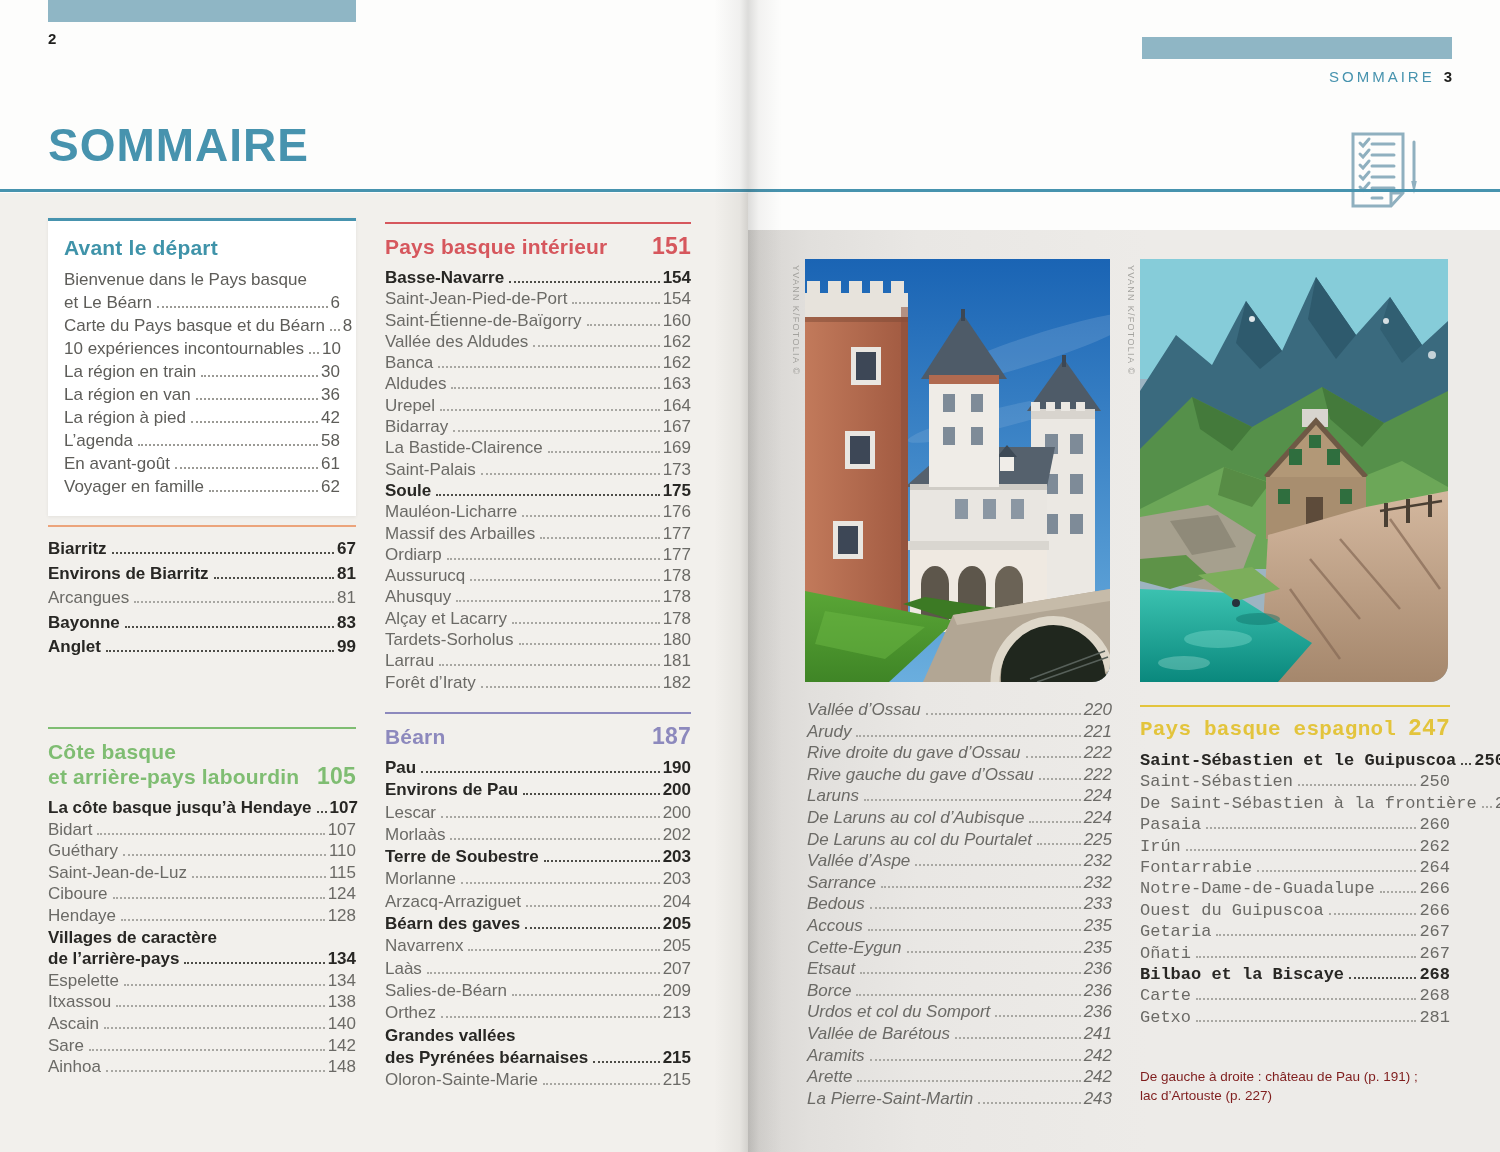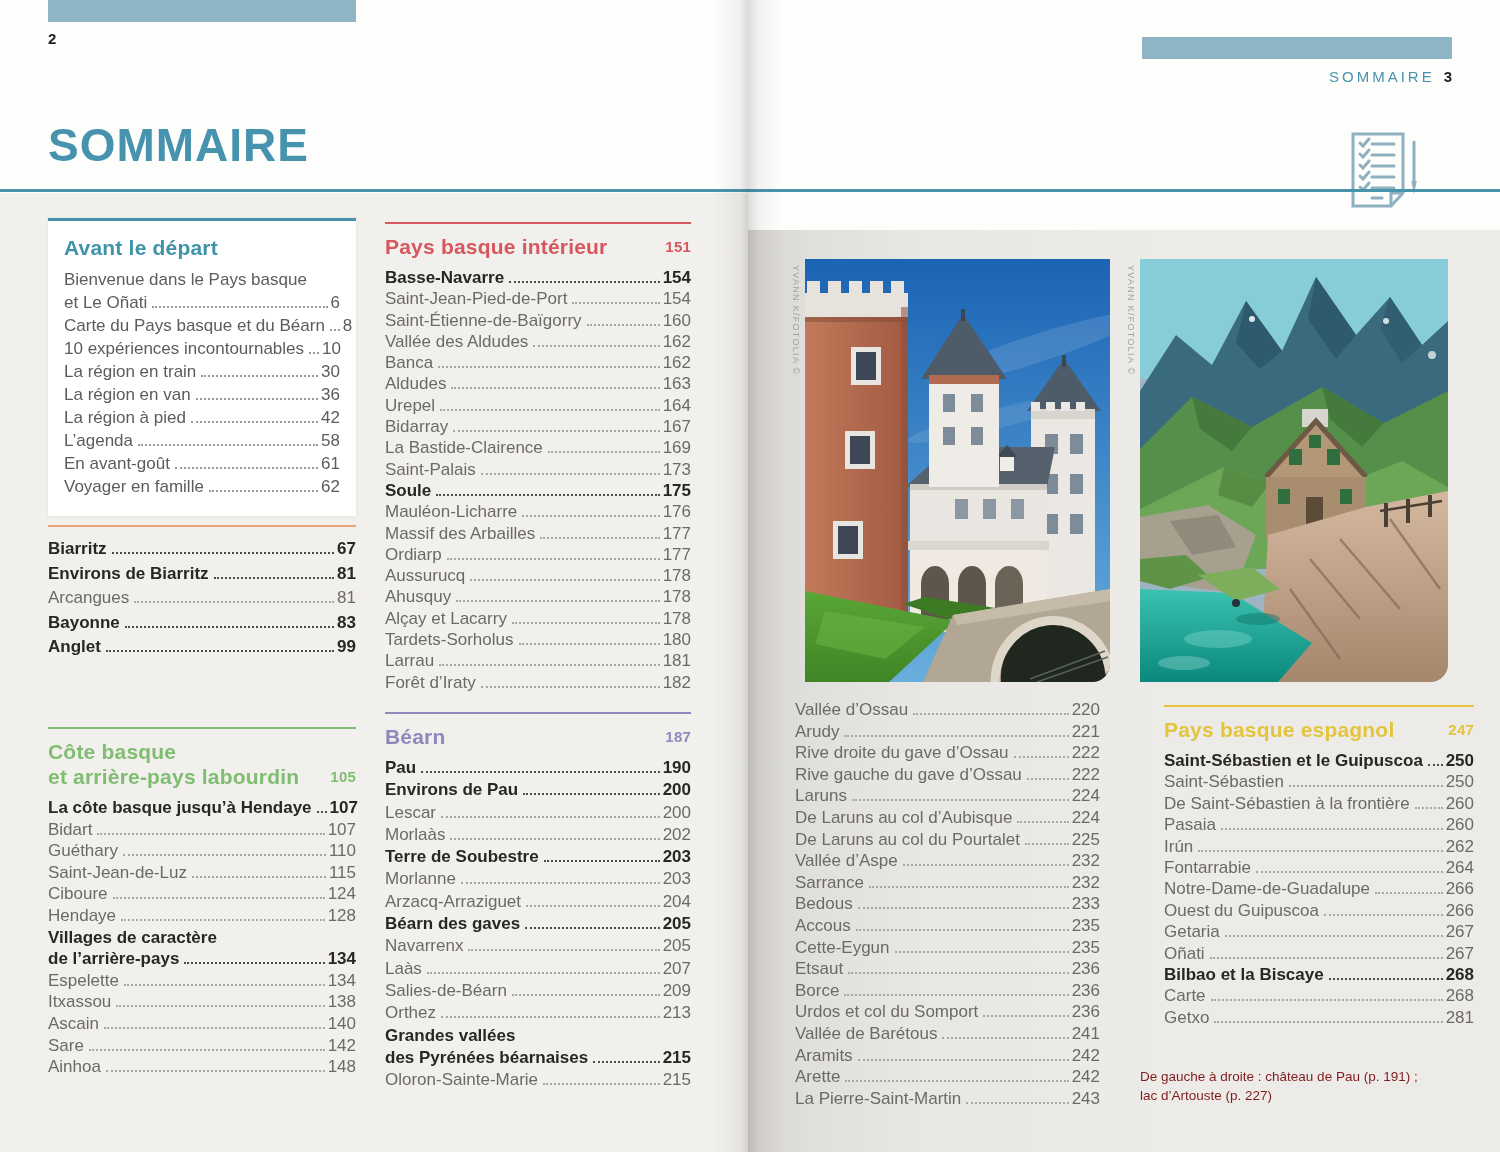--- a/index.html
+++ b/index.html
@@ -34,21 +34,21 @@
     font-weight:700;color:#4793ae;letter-spacing:1px;z-index:5;}
 
   .checklist-icon{position:absolute;left:598px;top:94px;z-index:5;}
 
   
   .toc-section{position:absolute;box-sizing:border-box;z-index:7;}
   .sec-rule{height:2px;background:var(--accent);margin-bottom:10px;}
   .sec-head{margin-bottom:8px;}
   .sec-head .hl{display:flex;justify-content:space-between;align-items:flex-end;
     font-size:21px;line-height:25px;font-weight:700;color:var(--accent);letter-spacing:.2px;}
-  .sec-head .sec-page{font-size:15px;font-weight:700;color:var(--accent);}
+  .sec-head .sec-page{font-size:23px;font-weight:700;color:var(--accent);}
 
   .toc-row{font-size:17px;line-height:21.6px;color:#6b6a66;}
   .toc-row .tl{display:flex;align-items:baseline;}
   .toc-row .lbl{white-space:nowrap;}
   .toc-row .dots{flex:1;min-width:10px;border-bottom:2px dotted #a8a7a2;margin:0 3px 4px 5px;}
   .toc-row .pg{white-space:nowrap;}
   .toc-row.b{color:#282724;font-weight:700;}
   .toc-row.b .dots{border-bottom-color:#4d4c47;}
   .toc-row .l1{white-space:nowrap;}
 
@@ -58,24 +58,24 @@
   #sec-avant .toc-row{color:#5d5c58;line-height:23px;}
   #sec-avant .toc-row .dots{border-bottom-color:#9b9a95;}
 
   #sec-biarritz{left:48px;top:525px;width:308px;}
   #sec-biarritz .toc-row{line-height:24.5px;}
   #sec-cote{left:48px;top:727px;width:308px;}
   #sec-pbi{left:385px;top:222px;width:306px;}
   #sec-pbi .toc-row{line-height:21.3px;}
   #sec-bearn{left:385px;top:712px;width:306px;}
   #sec-bearn .toc-row{line-height:22.3px;}
-  #sec-esp{left:416px;top:668px;width:310px;}
+  #sec-esp{left:392px;top:668px;width:310px;font-family:Liberation Mono, monospace;}
   #sec-esp .toc-row{line-height:21.4px;}
 
-  #rp-col1{position:absolute;left:47px;top:662px;width:305px;z-index:7;}
+  #rp-col1{position:absolute;left:59px;top:662px;width:305px;z-index:7;font-style:italic;}
   #rp-col1 .toc-row{line-height:21.6px;}
 
   .photo{position:absolute;top:222px;height:423px;overflow:hidden;z-index:7;
     border-radius:0 0 18px 0;background:#9db4c2;}
   #photo1{left:57px;width:305px;}
   #photo2{left:392px;width:308px;}
   .photo svg{display:block;}
 
   .photo-credit{position:absolute;top:228px;z-index:7;
     writing-mode:vertical-rl;text-orientation:sideways;
@@ -100,21 +100,21 @@
     <section id="sec-avant" class="toc-section" style="--accent: #3f93a9;">
         <div class="sec-head">
           <div class="hl">
             <span class="">Avant le départ</span>
           </div>
         </div>
         <div class="rows">
           <div class="toc-row">
             <div class="l1">Bienvenue dans le Pays basque</div>
             <div class="tl">
-              <span class="lbl">et Le Oñati</span>
+              <span class="lbl">et Le Béarn</span>
               <span class="dots"></span>
               <span class="pg">6</span>
             </div>
           </div>
           <div class="toc-row">
             <div class="tl">
               <span class="lbl">Carte du Pays basque et du Béarn</span>
               <span class="dots"></span>
               <span class="pg">8</span>
             </div>

